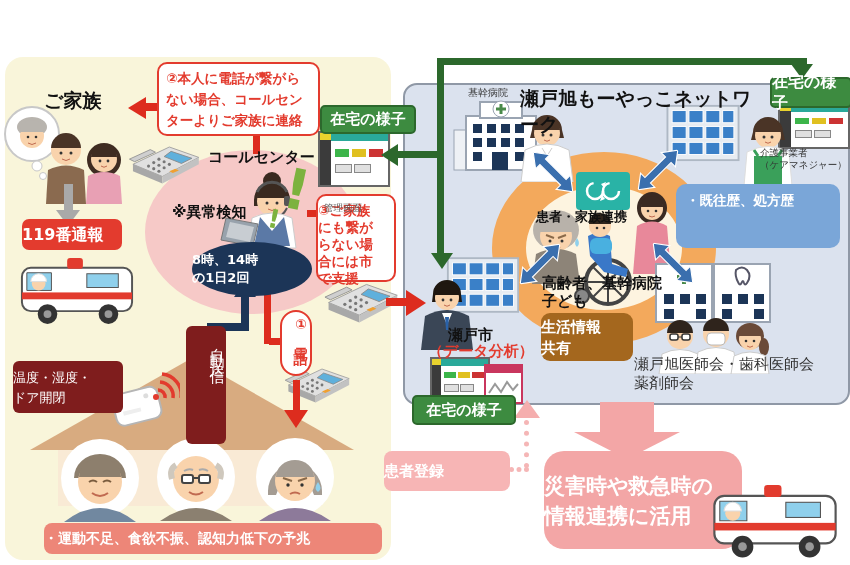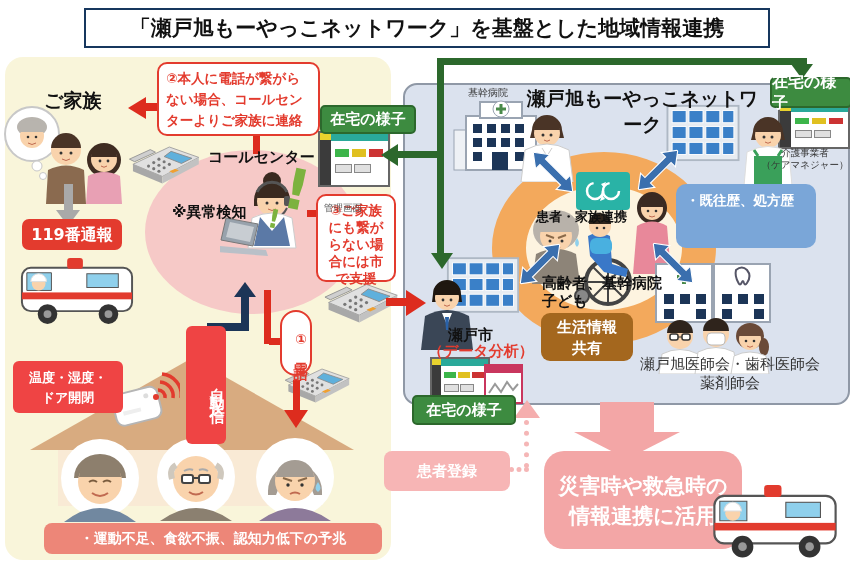--- a/index.html
+++ b/index.html
@@ -1,35 +1,35 @@
 <!DOCTYPE html>
 <html><head>
 <meta charset="utf-8">
 <style>
   html,body{margin:0;padding:0;background:#fff}
   .canvas{position:relative;width:850px;height:565px;background:#fff;overflow:hidden;
           font-family:"DejaVu Sans","Liberation Sans",sans-serif}
   .abs{position:absolute}
   .pre{white-space:pre-line}
   .b{font-weight:bold}
-  .ctr{text-align:center}
+  .ctr{text-align:left}
   .title-bar{left:84px;top:8px;width:682px;height:36px;background:#fff;border:2px solid #17375e;
              display:flex;align-items:center;justify-content:center;font-size:21px;font-weight:bold;color:#111}
   .panel-l{left:5px;top:57px;width:386px;height:503px;background:#f9f5da;border-radius:18px}
   .panel-r{left:403px;top:83px;width:443px;height:318px;background:#dbe2ee;border:2px solid #8f98a6;border-radius:14px}
   .ring{left:492px;top:152px;width:224px;height:192px;border:34px solid #f3a95c;border-radius:50%;
         background:#fdf4e0;box-sizing:border-box}
   .gline{background:#2c682c}
   .rline{background:#dd2c1e}
   .nline{background:#1c3557}
   .tri{width:0;height:0}
   .note{background:#fff;border:2.5px solid #e33b2e;border-radius:10px;color:#e33b2e;font-weight:bold}
   .gbox{background:#3d8b40;border:2px solid #2c682c;border-radius:5px;color:#fff;font-weight:bold;
         display:flex;align-items:center;justify-content:center}
-  .nbox{background:#ef4444;color:#fff;font-weight:bold;border-radius:6px}
+  .nbox{background:#7f1d1d;color:#fff;font-weight:normal;border-radius:6px}
   .dash{background:#fff;border:2px solid #666}
   .d-side{position:absolute;left:0;top:0;bottom:0;width:16%;background:#3b3b3b}
   .d-side-top{position:absolute;left:0;top:0;width:16%;height:14%;background:#e8d22e}
   .d-head{position:absolute;left:16%;right:0;top:0;height:16%;background:#2aa99a}
   .d-chip{position:absolute;width:20%;height:16%}
   .d-box{position:absolute;width:22%;height:13%;background:#e0e0e0;border:1px solid #888}
   .excl{color:#7cb23e;font-weight:bold;transform:rotate(12deg);line-height:1}
 </style>
 </head>
 <body>
@@ -86,21 +86,20 @@
             <rect x="61" y="24" width="12" height="13"></rect>
           <rect x="7" y="41" width="15" height="13"></rect>
             <rect x="25" y="41" width="15" height="13"></rect>
             <rect x="43" y="41" width="15" height="13"></rect>
             <rect x="61" y="41" width="12" height="13"></rect>
         </g>
       </symbol>
     </defs>
   </svg>
 
-  <div class="abs title-bar">「瀬戸旭もーやっこネットワーク」を基盤とした地域情報連携</div>
 
   <div class="abs panel-l"></div>
   <div class="abs panel-r"></div>
   <div class="abs ring"></div>
 
   <svg class="abs" style="left:22px;top:350px" width="338" height="162" viewBox="0 0 338 162">
     <rect x="36" y="98" width="264" height="58" fill="#f9ead5"></rect>
     <polygon points="8,100 170,8 332,100" fill="#d8ab80"></polygon>
   </svg>
 
@@ -435,20 +434,22 @@
   <div class="abs tri" style="left:514px;top:400px;border-left:13px solid transparent;border-right:13px solid transparent;border-bottom:18px solid #f5aeae"></div>
   <div class="abs" style="left:600px;top:402px;width:54px;height:32px;background:#f3a6a6"></div>
   <div class="abs tri" style="left:574px;top:432px;border-left:53px solid transparent;border-right:53px solid transparent;border-top:27px solid #f3a6a6"></div>
 
   <div class="abs b" style="left:44px;top:88px;font-size:19px;color:#111">ご家族</div>
   <div class="abs b" style="left:208px;top:148px;font-size:15px;color:#111">コールセンター</div>
   <div class="abs note pre" style="left:157px;top:62px;width:152px;height:66px;font-size:13.5px;line-height:1.55;padding:4px 0 0 7px">②本人に電話が繋がら
 ない場合、コールセン
 ターよりご家族に連絡</div>
   <div class="abs b" style="left:172px;top:203px;font-size:15px;color:#111">※異常検知</div>
+  <div class="abs pre ctr" style="left:192px;top:242px;width:120px;height:54px;background:#1c3557;border-radius:50%;color:#fff;font-size:13px;font-weight:bold;line-height:1.4;padding-top:9px;box-sizing:border-box">8時、14時
+の1日2回</div>
   <div class="abs ctr" style="left:22px;top:219px;width:100px;height:31px;background:#e33b2e;border-radius:7px;color:#fff;font-weight:bold;font-size:16px;line-height:31px">119番通報</div>
   <div class="abs note pre ctr" style="left:316px;top:194px;width:76px;height:78px;font-size:13.5px;line-height:1.25;padding-top:6px">③ご家族
 にも繋が
 らない場
 合には市
 で支援</div>
   <div class="abs note ctr" style="left:280px;top:310px;width:32px;height:66px;border-radius:16px;font-size:14px;padding-top:4px;writing-mode:vertical-rl;letter-spacing:4px;box-sizing:border-box">①電話</div>
   <div class="abs nbox ctr" style="left:186px;top:326px;width:40px;height:118px;font-size:15px;writing-mode:vertical-rl;letter-spacing:7px;padding-top:10px;box-sizing:border-box">自動送信</div>
   <div class="abs nbox pre ctr" style="left:13px;top:361px;width:110px;height:52px;font-size:13px;line-height:1.5;padding-top:7px;box-sizing:border-box">温度・湿度・
 ドア開閉</div>
@@ -460,21 +461,21 @@
   <div class="abs excl" style="left:268px;top:206px;font-size:26px">!</div>
 
   <div class="abs b ctr" style="left:520px;top:86px;width:245px;font-size:19px;color:#111">瀬戸旭もーやっこネットワーク</div>
   <div class="abs" style="left:468px;top:86px;font-size:10px;color:#333">基幹病院</div>
   <div class="abs gbox" style="left:770px;top:77px;width:78px;height:27px;font-size:16px">在宅の様子</div>
   <div class="abs pre ctr" style="left:760px;top:147px;width:90px;font-size:9.5px;color:#333;line-height:1.3">介護事業者
 （ケアマネジャー）</div>
   <div class="abs b" style="left:536px;top:208px;font-size:13px;color:#111">患者・家族連携</div>
   <div class="abs b pre" style="left:542px;top:274px;font-size:15px;color:#111;line-height:1.2">高齢者、基幹病院
 子ども</div>
-  <div class="abs" style="left:676px;top:184px;width:140px;height:64px;background:#7aa6d8;border-radius:10px;color:#fff;font-weight:bold;font-size:13.5px;line-height:1.5;padding:6px 0 0 10px;box-sizing:border-box">
+  <div class="abs" style="left:676px;top:184px;width:164px;height:64px;background:#7aa6d8;border-radius:10px;color:#fff;font-weight:bold;font-size:13.5px;line-height:1.5;padding:6px 0 0 10px;box-sizing:border-box">
     <div>・既往歴、処方歴</div>
   </div>
   <div class="abs pre ctr" style="left:541px;top:313px;width:92px;height:48px;background:#a4671e;border-radius:9px;color:#fff;font-weight:bold;font-size:15px;line-height:1.4;padding-top:4px;box-sizing:border-box">生活情報
 共有</div>
   <div class="abs b" style="left:448px;top:326px;font-size:15px;color:#111">瀬戸市</div>
   <div class="abs b" style="left:428px;top:342px;font-size:15px;color:#e33b2e">（データ分析）</div>
   <div class="abs gbox" style="left:412px;top:395px;width:100px;height:26px;font-size:15px">在宅の様子</div>
   <div class="abs pre ctr" style="left:634px;top:355px;width:192px;font-size:15px;color:#333;line-height:1.25">瀬戸旭医師会・歯科医師会
 薬剤師会</div>
 

